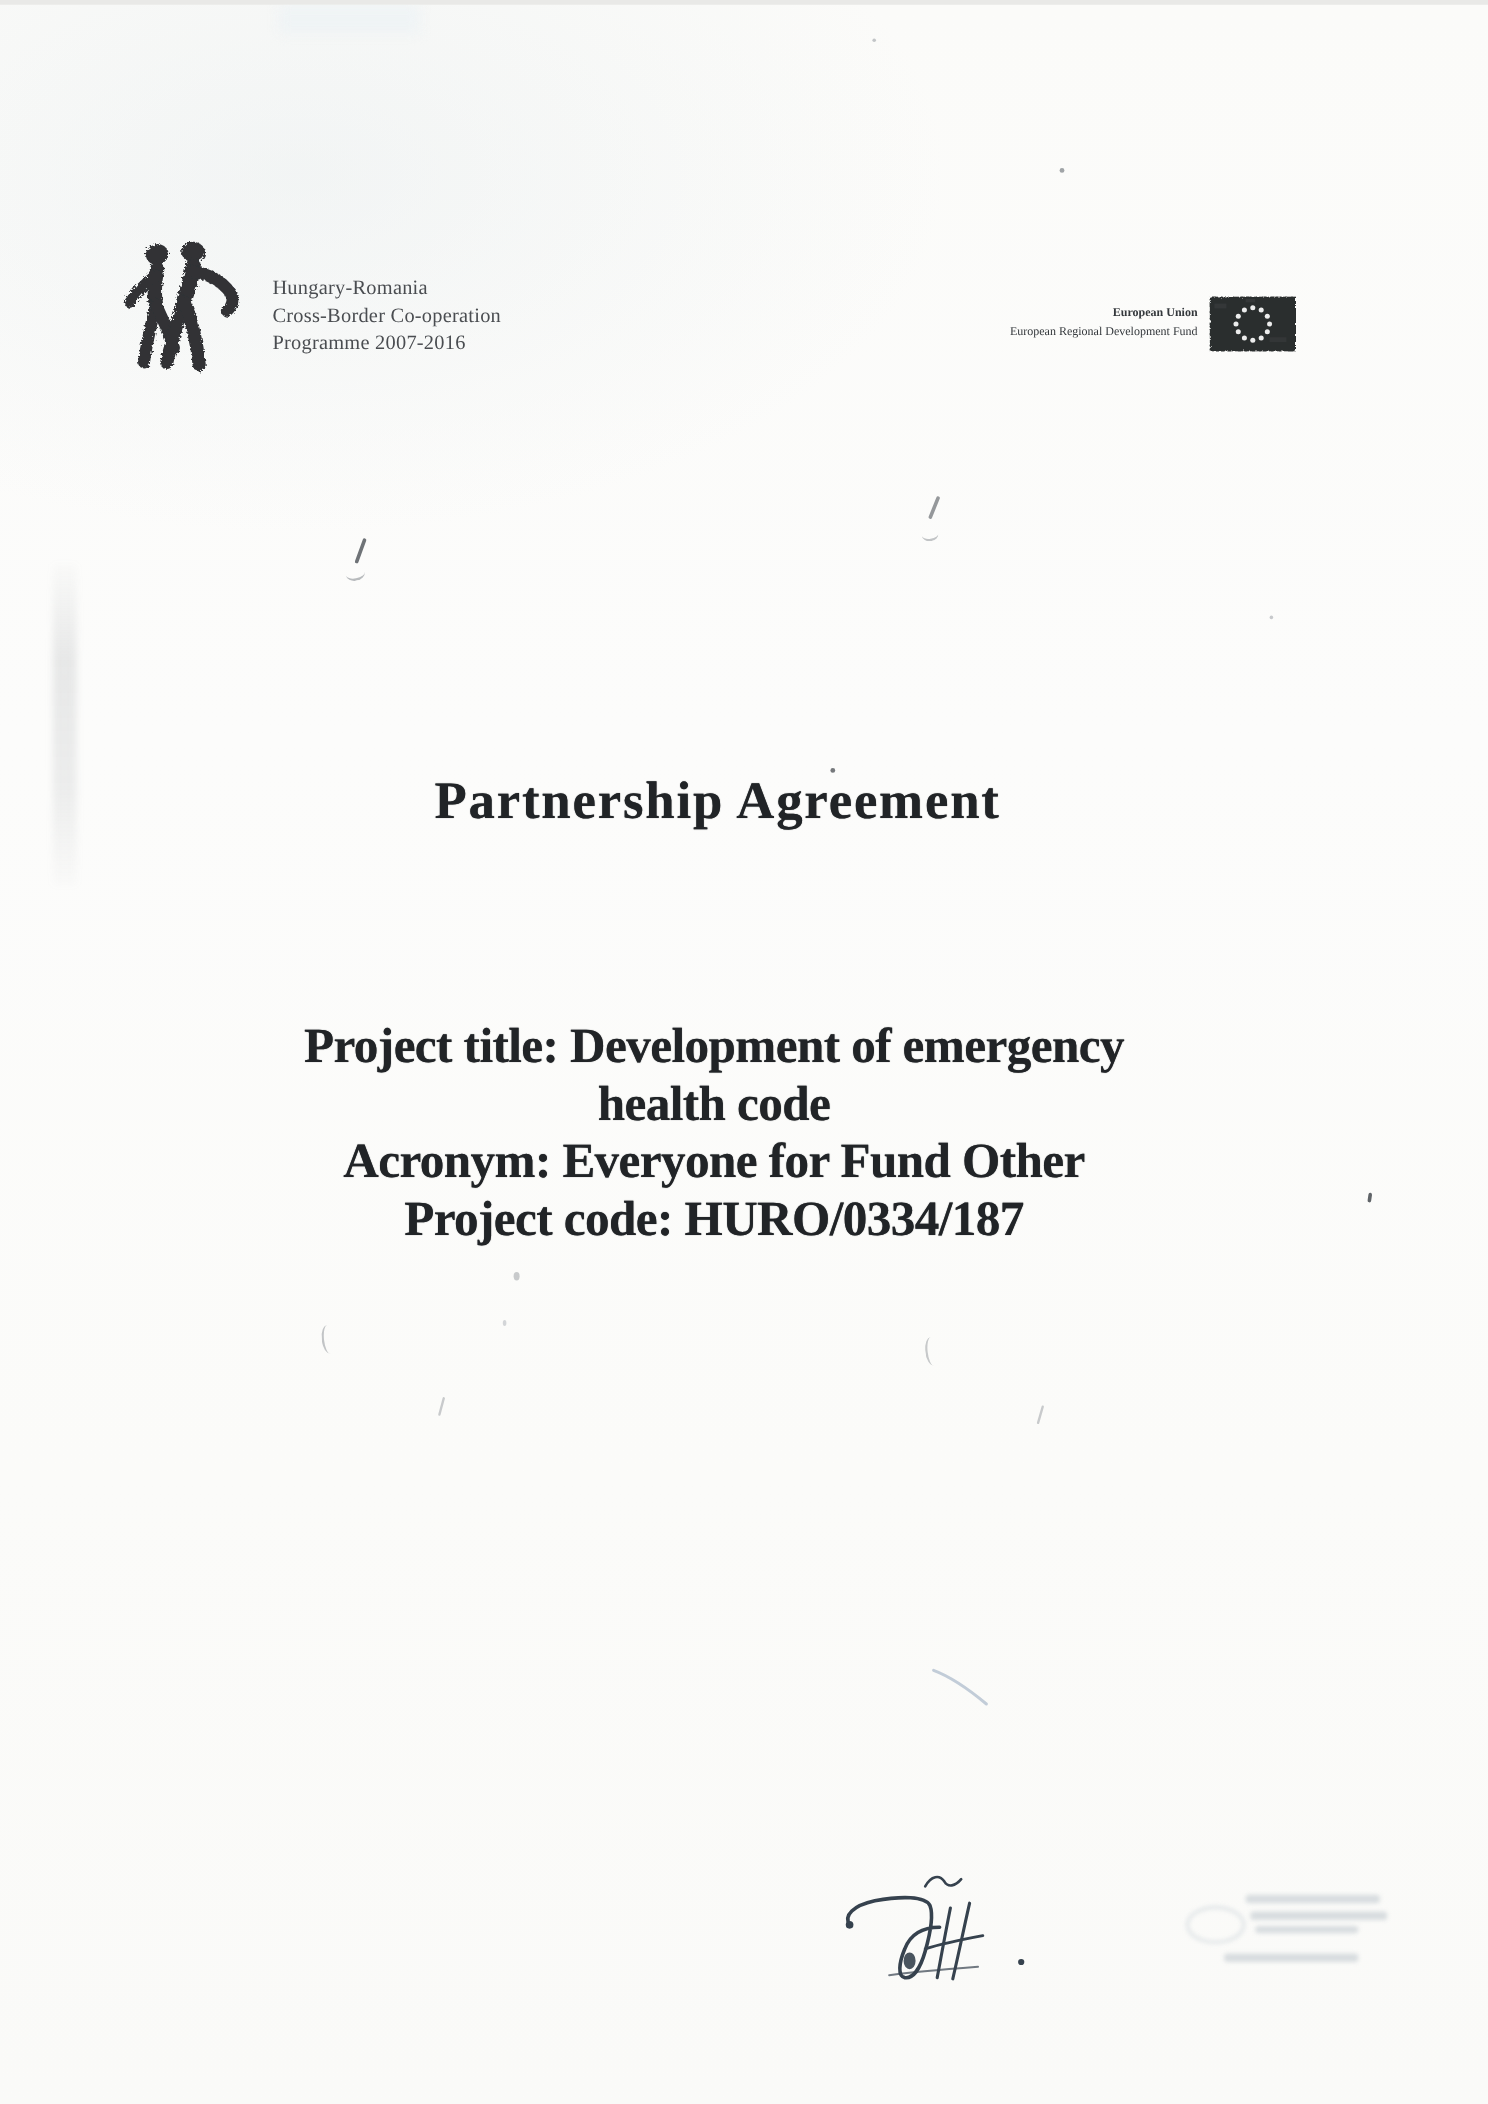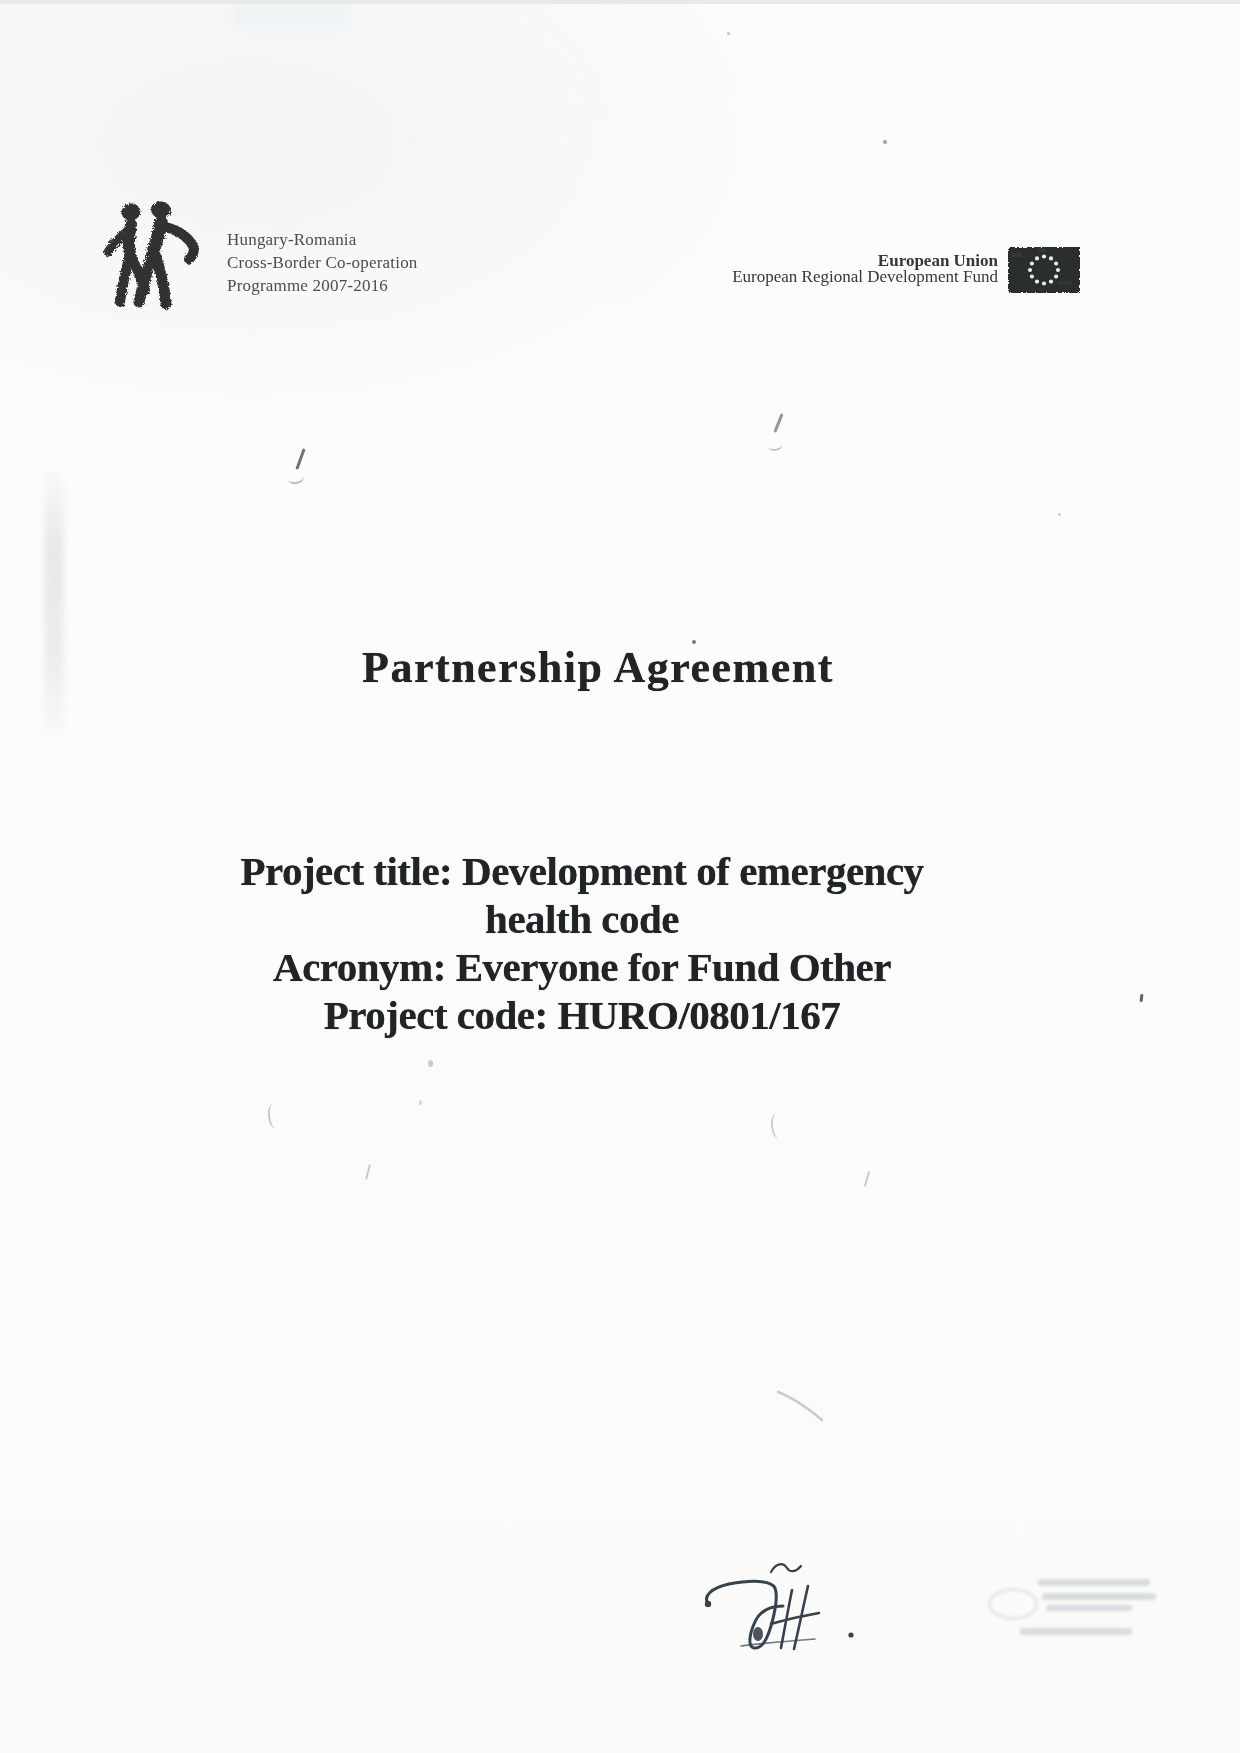--- a/index.html
+++ b/index.html
@@ -12,31 +12,31 @@
       linear-gradient(180deg,#fbfbf9 0%,#fcfcfb 35%,#fbfbf9 70%,#fafaf8 100%);
     overflow:hidden;
     font-family:Liberation Serif, serif;
     color:#222528;
   }
   
   .brand{position:absolute;left:103px;top:196px;display:flex;align-items:flex-start;gap:24px;}
   .brand-logo{width:100px;height:116px;flex:0 0 auto;}
   .brand-text{margin-top:28px;font-size:17px;line-height:23px;color:#4a4d51;letter-spacing:.2px;}
   .eu-block{position:absolute;top:243px;right:160px;display:flex;align-items:flex-start;gap:10px;}
-  .eu-text{text-align:right;font-size:17px;line-height:15.5px;color:#34383c;margin-top:6px;}
+  .eu-text{text-align:right;font-size:10px;line-height:15.5px;color:#34383c;margin-top:6px;}
   .eu-text .b{font-weight:bold;}
   .eu-flag{width:72px;height:46px;flex:0 0 auto;}
   
   .title{
     position:absolute;left:98px;top:638px;width:1000px;
     text-align:center;font-size:44px;font-weight:bold;letter-spacing:1.5px;
     color:#212427;text-shadow:0 0 .7px rgba(25,28,31,.85);
   }
   .project{
-    position:absolute;left:82px;top:843px;width:1000px;
+    position:absolute;left:95px;top:843px;width:1000px;
     text-align:center;font-size:41px;font-weight:bold;line-height:48px;letter-spacing:-.5px;
     color:#212427;text-shadow:0 0 .7px rgba(25,28,31,.85);
   }
   
   .artifact{position:absolute;pointer-events:none;}
   .streak-left{left:44px;top:466px;width:20px;height:268px;
     background:linear-gradient(180deg,rgba(130,135,140,.02),rgba(125,130,136,.16) 30%,rgba(125,130,136,.12) 70%,rgba(130,135,140,.02));
     filter:blur(3px);}
   .smudge-top{left:232px;top:0;width:118px;height:24px;background:#eef3f5;filter:blur(5px);opacity:.85;}
   .dot{border-radius:50%;}
@@ -110,21 +110,21 @@
       </g>
     </svg>
   </div>
 
   <div class="title">Partnership Agreement</div>
 
   <div class="project">
     <div>Project title: Development of emergency</div>
     <div>health code</div>
     <div>Acronym: Everyone for Fund Other</div>
-    <div>Project code: HURO/0801/167</div>
+    <div>Project code: HURO/0334/187</div>
   </div>
 
   <svg class="sig" viewBox="0 0 170 100">
     <g stroke="#36424e" fill="none" stroke-linecap="round">
       <path d="M76,16 C81,7 88,6 92,12 C95,17 101,16 106,10" stroke-width="2.2"></path>
       <path d="M13,48 C8,40 16,32 34,28 C56,24 76,24 80,32 C83,40 80,56 76,70 C72,84 66,93 59,92 C53,91 54,80 59,68 C64,55 75,50 88,50" stroke-width="3"></path>
       <path d="M97,34 C93,54 89,76 86,92" stroke-width="2.6"></path>
       <path d="M113,30 C108,52 103,76 99,93" stroke-width="2.6"></path>
       <path d="M76,68 C92,63 108,60 124,57" stroke-width="2.4"></path>
       <path d="M46,90 C68,87 94,85 120,83" stroke-width="1.7" opacity=".7"></path>

